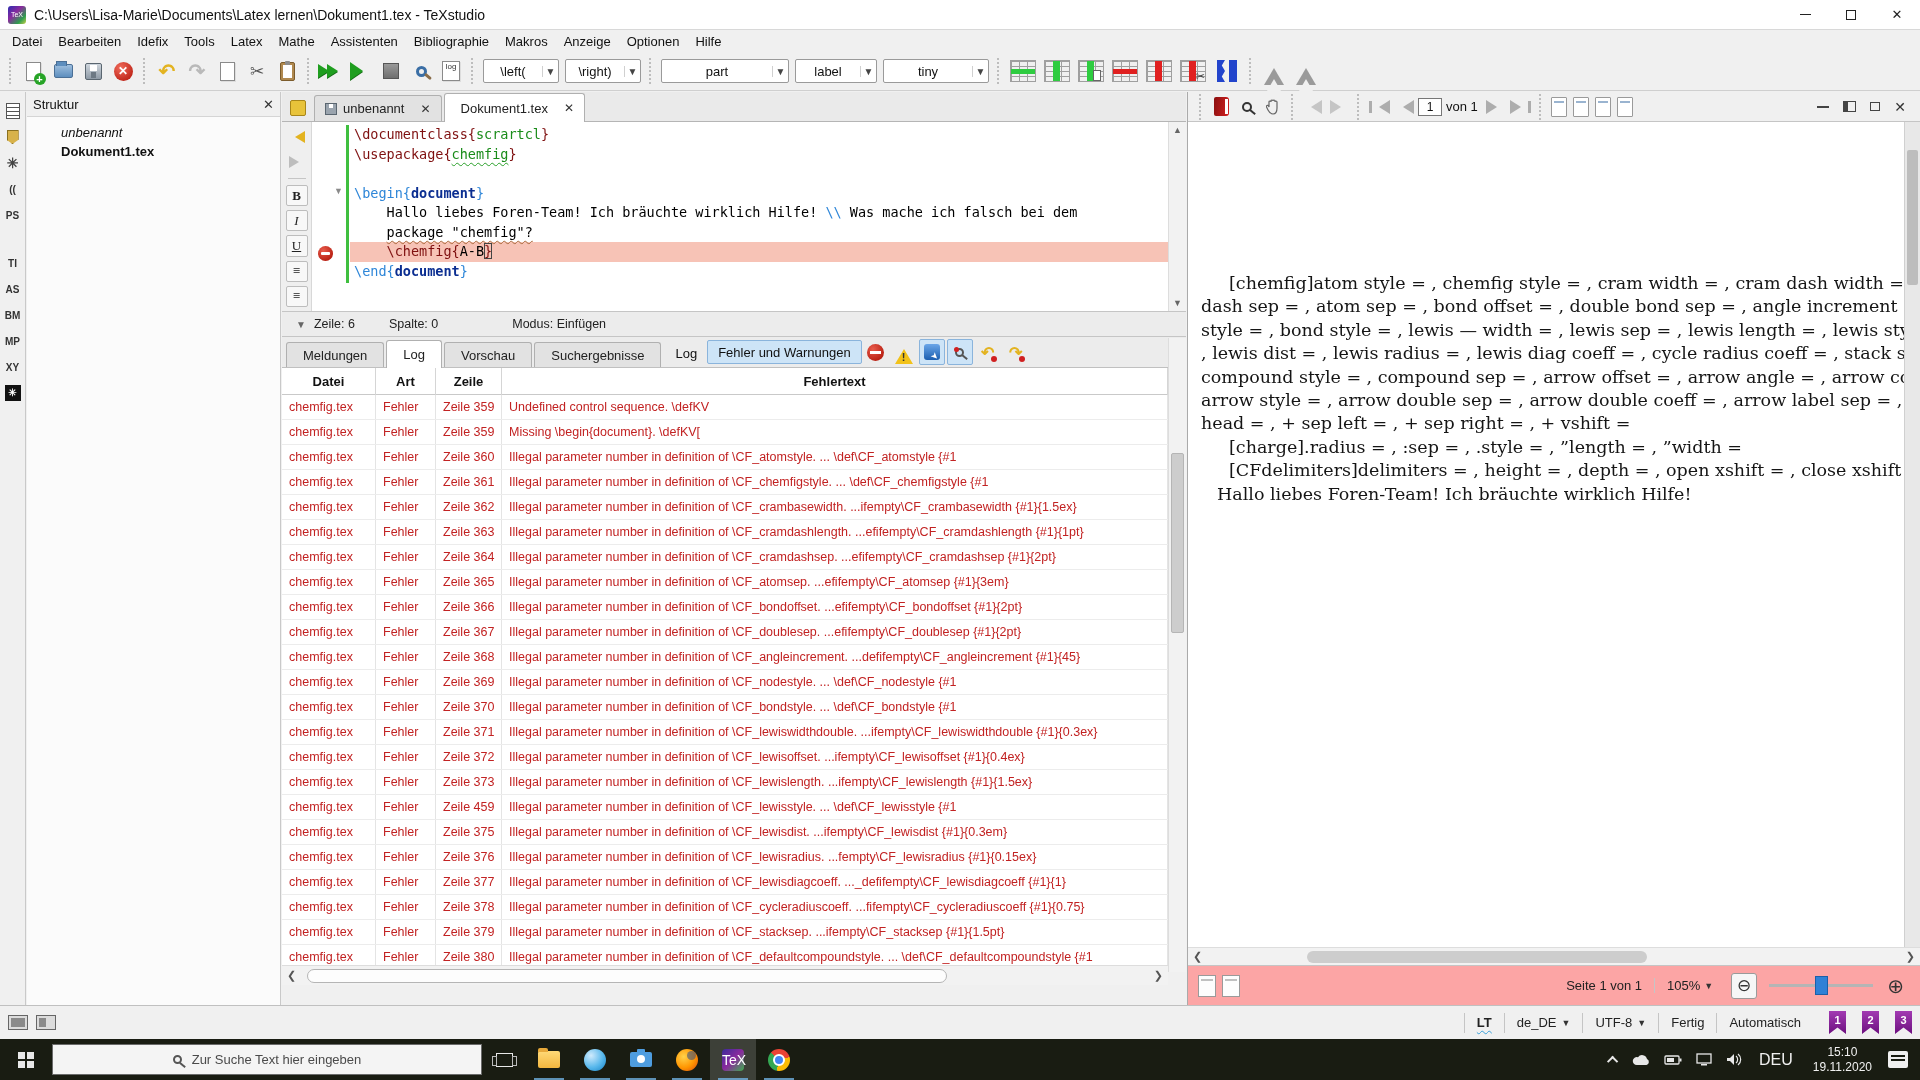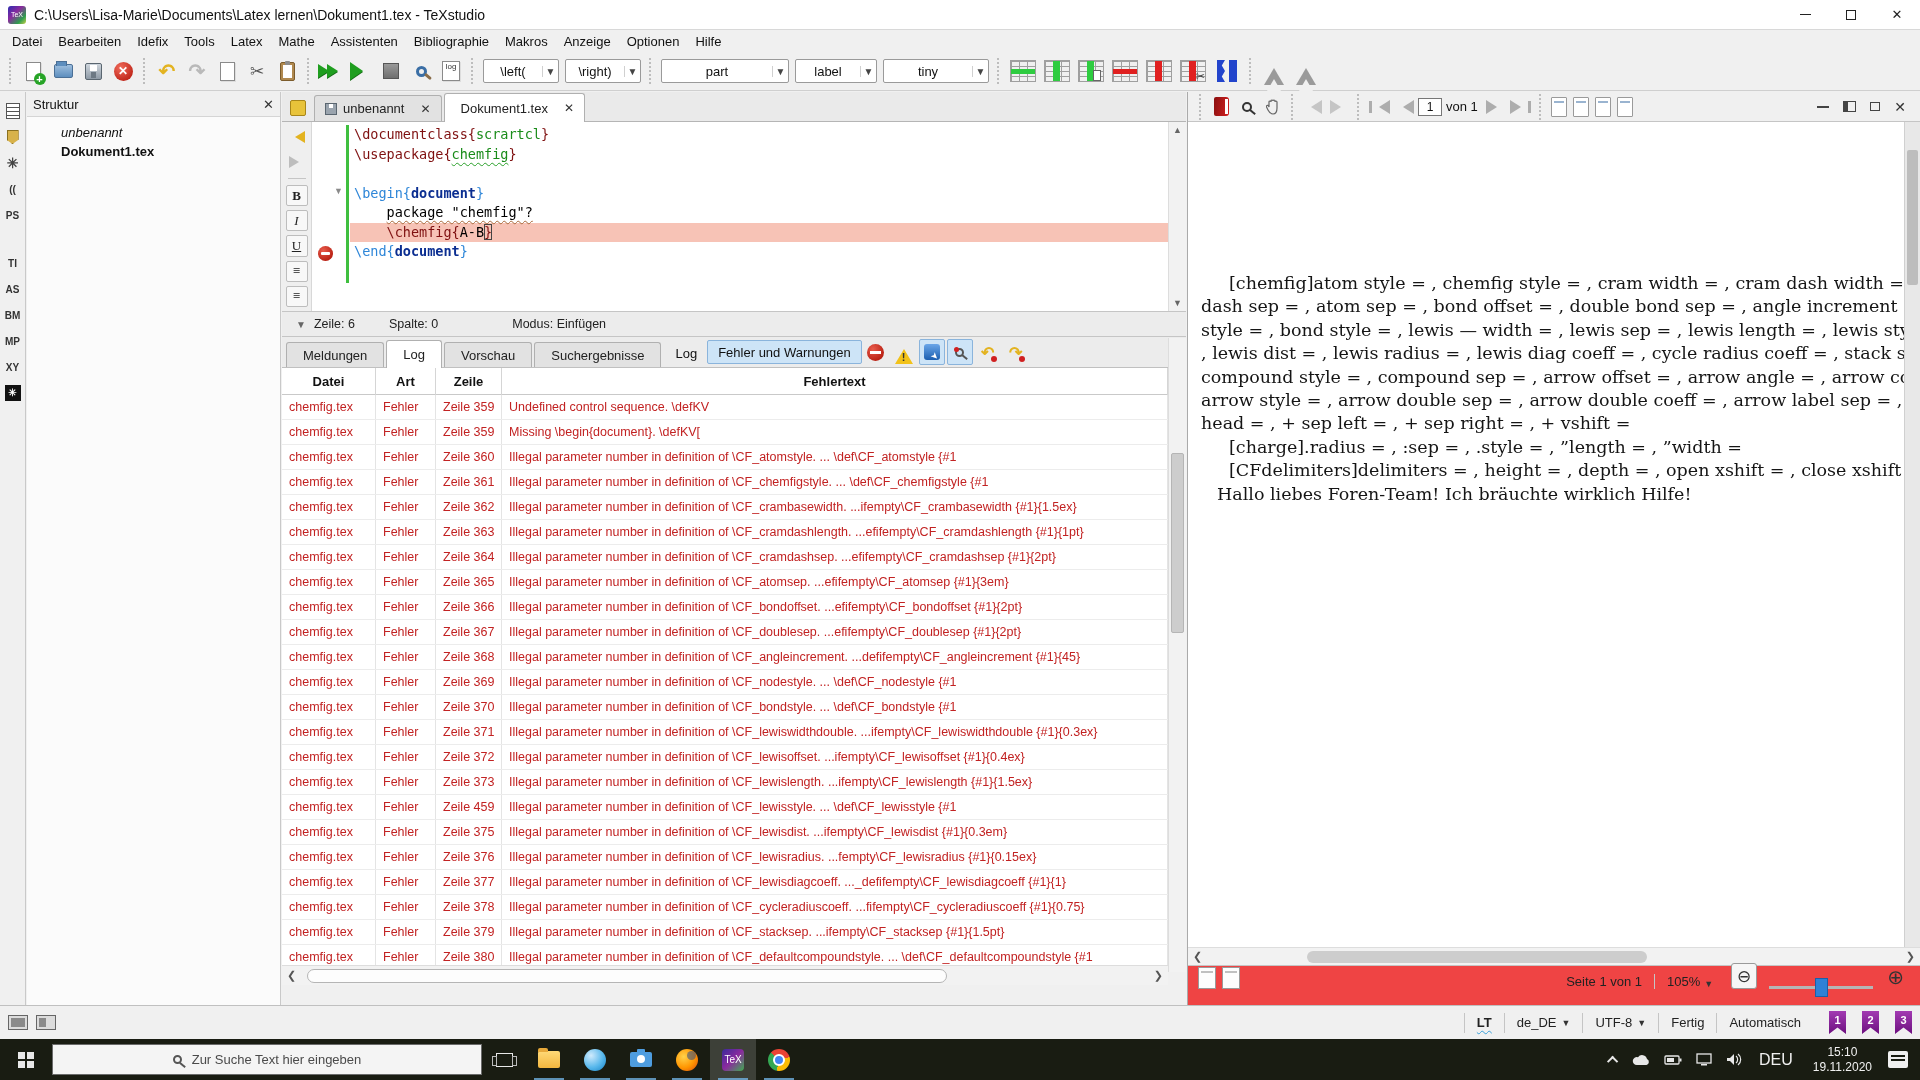--- a/index.html
+++ b/index.html
@@ -210,21 +210,21 @@
   .pline { line-height:23.4px; white-space:nowrap; }
   .pline.ind1 { padding-left:28px; }
   .pline.ind2 { padding-left:16px; }
   .molecule { letter-spacing:-0.42em; font-weight:600; padding-left:4px; }
   .pdfvscroll { position:absolute; right:0; top:0; bottom:0; width:16px; background:#e8e8e8; border-left:1px solid #d0d0d0; }
   .pdfvscroll .thumb { position:absolute; left:2px; right:2px; top:28px; height:135px; background:#bdbdbd; border-radius:2px; }
 
   .pdfhscroll { height:18px; background:#f2f2f2; border-top:1px solid #ddd; display:flex; align-items:center; }
   .pdfhscroll .thumb { width:340px; height:12px; margin-left:100px; background:#cdcdcd; border-radius:6px; }
 
-  .pdffooter { height:40px; background:#ef4444; border-top:1px solid #c5c5c5; display:flex; align-items:flex-end; padding:16px 10px; }
+  .pdffooter { height:40px; background:#fca5a5; border-top:1px solid #c5c5c5; display:flex; align-items:center; padding:7px 10px; }
   .thumbpage { width:18px; height:22px; background:#fdfdfd; border:1px solid #9a9a9a; margin-right:6px; position:relative; }
   .thumbpage::after { content:""; position:absolute; left:2px; right:2px; top:3px; height:2px; background:#c0c0c0; }
   .pdffooter .spacer { flex:1; }
   .page-status { font-size:13px; color:#222; padding:0 12px; border-right:1px solid #c5c5c5; }
   .zoom-level { font-size:13px; color:#222; padding:0 4px 0 12px; }
   .zoom-caret { font-size:9px; color:#333; margin-right:10px; }
   .zoombtn { width:26px; height:26px; border:1px solid #9a9a9a; background:#f6f6f6; border-radius:3px; display:flex;
       align-items:center; justify-content:center; font-size:17px; color:#333; margin:0 8px; }
   .slider { width:104px; height:3px; background:#b5b5b5; position:relative; margin:0 4px; }
   .slider .handle { position:absolute; top:-8px; left:46px; width:13px; height:19px; background:#2f81d6; border:1px solid #1c5fa8; }
@@ -261,21 +261,21 @@
   .appslot.active { background:rgba(255,255,255,.16); }
   .ic-folder { width:22px; height:17px; background:linear-gradient(#ffd977,#f4b73f); border-radius:2px; position:relative; }
   .ic-folder::before { content:""; position:absolute; top:-3px; left:0; width:10px; height:4px; background:#e8a93a; border-radius:2px 2px 0 0; }
   .ic-sphere { width:22px; height:22px; border-radius:50%; background:radial-gradient(circle at 32% 30%,#cfeafc,#58b8ec 55%,#1580c4); }
   .ic-camera { width:22px; height:15px; background:#4e9de0; border-radius:2px; position:relative; }
   .ic-camera::before { content:""; position:absolute; top:-3px; left:7px; width:8px; height:4px; background:#4e9de0; border-radius:1px; }
   .ic-camera::after { content:""; position:absolute; top:3px; left:7px; width:8px; height:8px; background:#fff; border-radius:50%; }
   .ic-firefox { width:22px; height:22px; border-radius:50%; background:radial-gradient(circle at 35% 35%,#ffd24a,#ff9500 55%,#d9480f); position:relative; }
   .ic-firefox::after { content:""; position:absolute; right:2px; top:2px; width:9px; height:9px; border-radius:50%; background:#2a4a8a; opacity:.55; }
   .ic-txs { width:22px; height:22px; border-radius:4px; background:linear-gradient(135deg,#3a2a9a,#8a2a9e 50%,#3fae4f); color:#fff;
-      font-size:10px; text-align:center; line-height:22px; }
+      font-size:14px; text-align:center; line-height:22px; }
   .ic-chrome { width:22px; height:22px; border-radius:50%; background:conic-gradient(from -45deg,#ea4335 0 33%,#fbbc05 0 66%,#34a853 0 100%); position:relative; }
   .ic-chrome::after { content:""; position:absolute; inset:5px; background:#4285f4; border:2px solid #fff; border-radius:50%; }
   .tray { margin-left:auto; display:flex; align-items:center; height:100%; }
   .tray-btn { padding:0 7px; height:100%; display:flex; align-items:center; justify-content:center; color:#e8e8e8; }
   .chev-up { width:8px; height:8px; border-left:2px solid #e8e8e8; border-top:2px solid #e8e8e8; transform:rotate(45deg) translateY(2px); }
   .tray svg { display:block; }
   .deu { font-size:16px; color:#f0f0f0; padding:0 10px; }
   .clock { text-align:center; color:#f0f0f0; font-size:12px; line-height:15px; padding:0 10px; }
   .notif { width:20px; height:17px; background:#f0f0f0; border-radius:2px; margin:0 12px 0 6px; position:relative; }
   .notif::after { content:""; position:absolute; left:3px; right:3px; top:4px; height:1.5px; background:#191c12; box-shadow:0 4px 0 #191c12; }
@@ -476,20 +476,21 @@
           <span class="mini-btn boxed">≡</span>
         </div>
         <span class="stop-sign"></span>
         <span class="fold-arrow">▼</span>
         <span class="changebar"></span>
         <div class="code-area">
             <div class="cline"><span class="cmd">\documentclass{</span><span class="pkg">scrartcl</span><span class="cmd">}</span></div>
             <div class="cline"><span class="cmd">\usepackage{</span><span class="pkgspell">chemfig</span><span class="cmd">}</span></div>
             <div class="cline">&nbsp;</div>
             <div class="cline"><span class="env">\begin{</span><span class="envname">document</span><span class="env">}</span></div>
+            <div class="cline"><span class="txt">    Hallo liebes Foren-Team! Ich bräuchte wirklich Hilfe! </span><span class="env">\\</span><span class="txt"> Was mache ich falsch bei dem</span></div>
             <div class="cline"><span class="txt">    </span><span class="spell">package "chemfig"?</span></div>
             <div class="cline errline"><span class="cmd">    \chemfig{</span><span class="txt">A-B</span><span class="cursor">}</span></div>
             <div class="cline"><span class="env">\end{</span><span class="envname">document</span><span class="env">}</span></div>
           </div>
         <div class="edvscroll">
           <span class="sc-arrow">▲</span>
           <span class="sc-arrow">▼</span>
         </div>
       </div>
 

